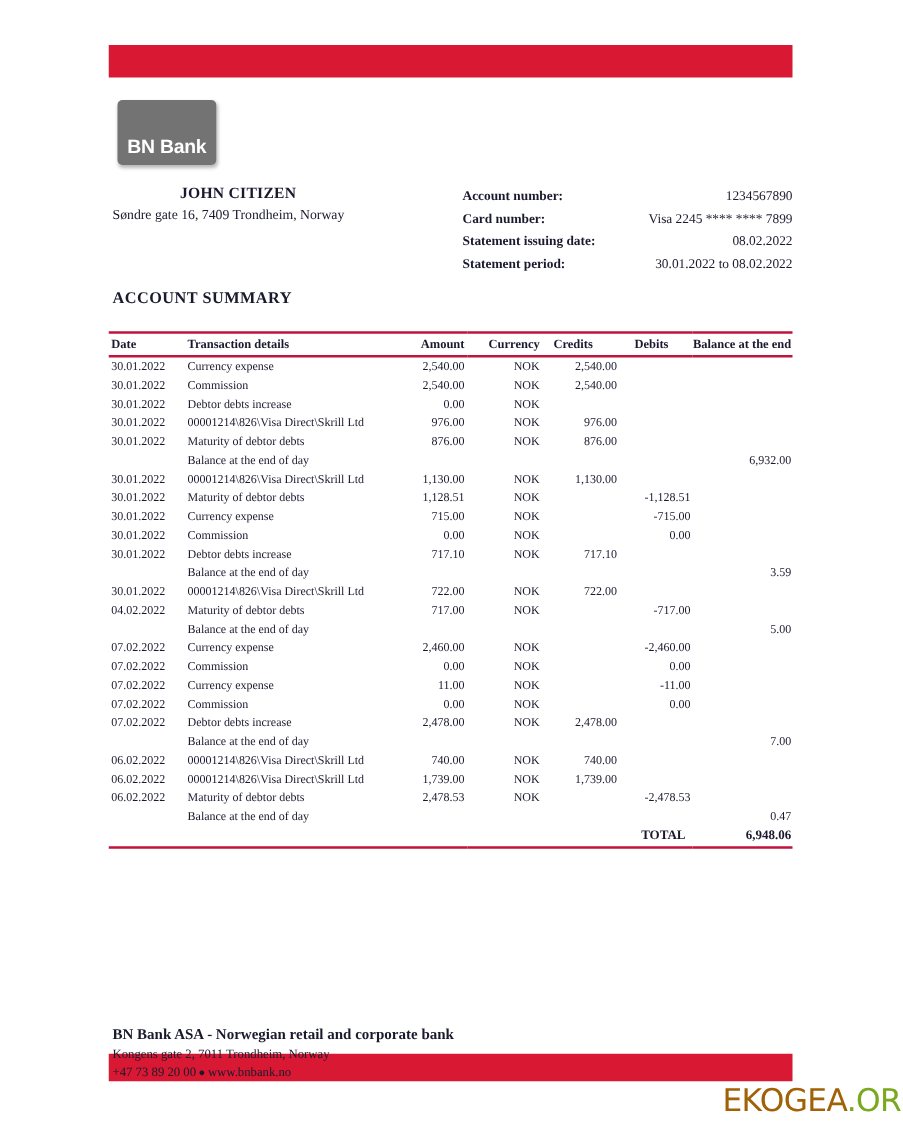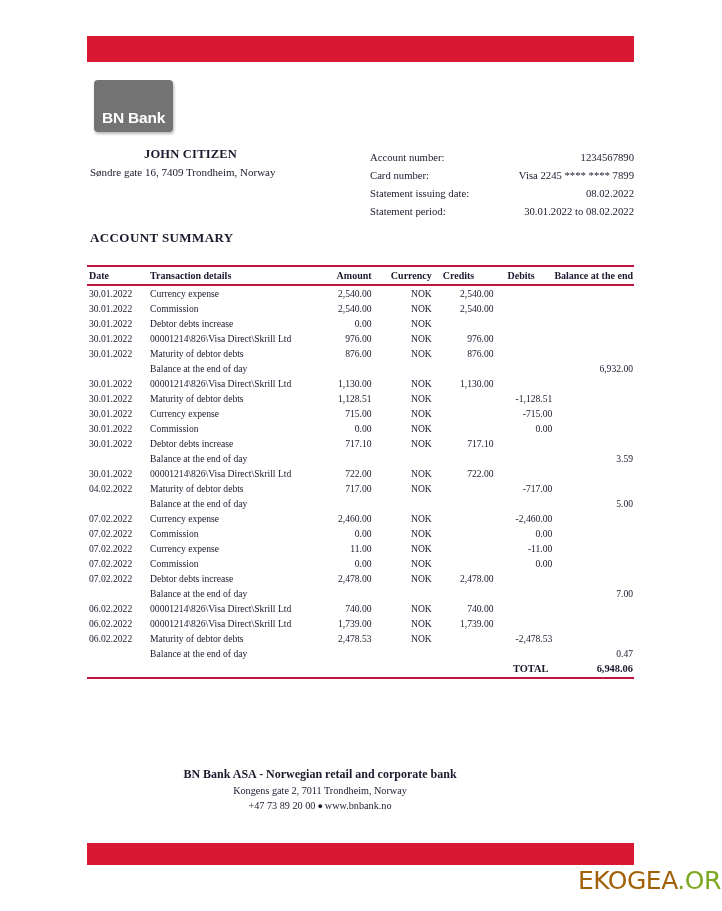--- a/index.html
+++ b/index.html
@@ -83,21 +83,21 @@
     font-size: 10.7px;
   }
   .meta-row {
     display: flex;
     justify-content: space-between;
     align-items: baseline;
     height: 18px;
     line-height: 18px;
     white-space: nowrap;
   }
-  .meta-label { text-align: left; }
+  .meta-label { text-align: left; font-weight: bold; }
   .meta-value { text-align: right; }
 
   
   .section-title {
     position: absolute;
     left: 90px;
     top: 230px;
     font-weight: bold;
     font-size: 13px;
     letter-spacing: 0.4px;
@@ -154,23 +154,22 @@
     height: 16px;
     line-height: 16px;
     border-bottom: 2.5px solid #c0143c;
   }
   tr.total-row .c-debits { text-align: right; padding-right: 6px !important; }
 
   
   .footer {
     position: absolute;
     left: 90px;
-    top: 766px;
+    top: 819px;
     width: 460px;
-    text-align: center;
   }
   .foot-title {
     font-weight: bold;
     font-size: 12px;
     line-height: 17px;
   }
   .foot-line {
     font-size: 10.2px;
     line-height: 15px;
   }

